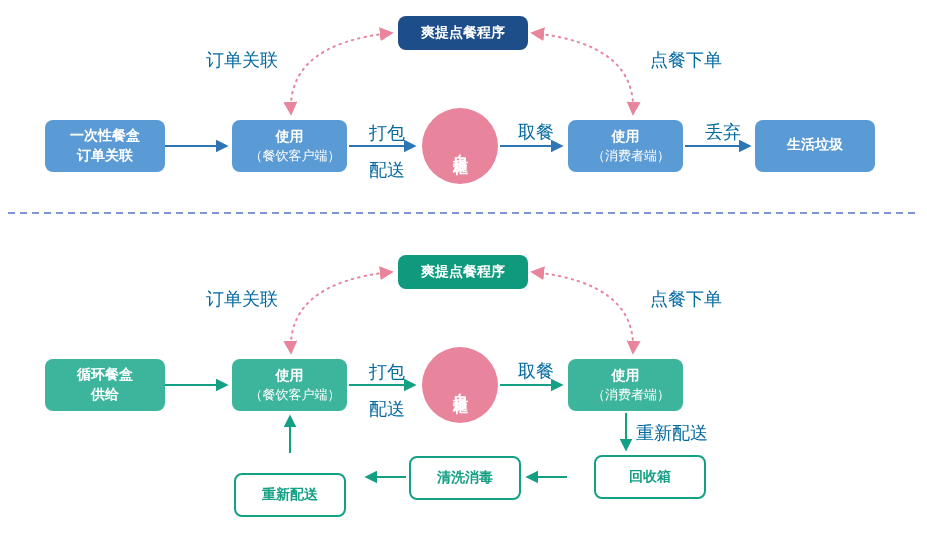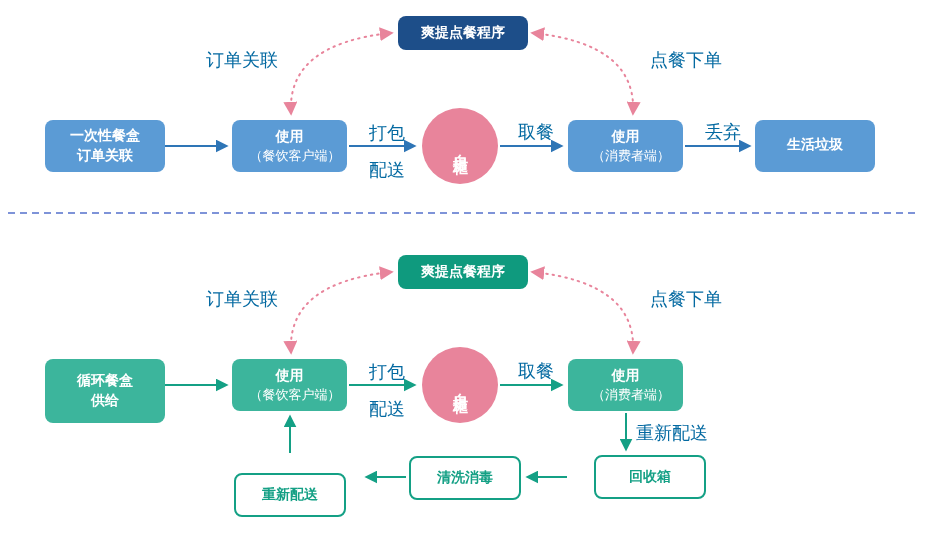--- a/index.html
+++ b/index.html
@@ -108,21 +108,21 @@
   </div>
 
   <div>
     <div class="program p-bottom" style="left:398px; top:255px;">
       <span>爽提点餐程序</span>
     </div>
 
     <div class="lbl" style="left:206px; top:287px;">订单关联</div>
     <div class="lbl" style="left:650px; top:287px;">点餐下单</div>
 
-    <div class="box teal" style="left:45px; top:359px; width:120px; height:64px;">
+    <div class="box teal" style="left:45px; top:359px; width:120px; height:52px;">
       <span class="l1">循环餐盒</span>
       <span class="l1">供给</span>
     </div>
 
     <div class="box teal" style="left:232px; top:359px; width:115px; height:52px;">
       <span class="l1">使用</span>
       <span class="l2">（餐饮客户端）</span>
     </div>
 
     <div class="lbl" style="left:369px; top:360px;">打包</div>

